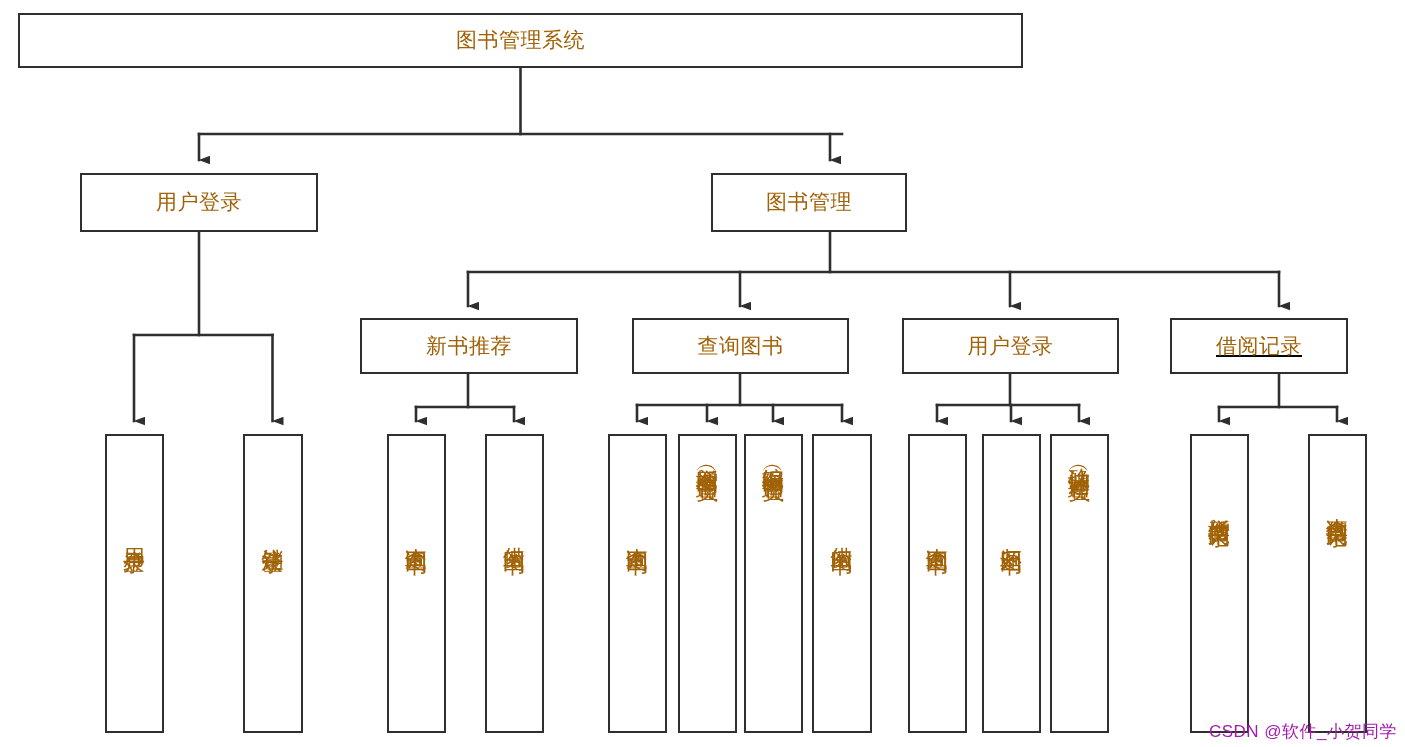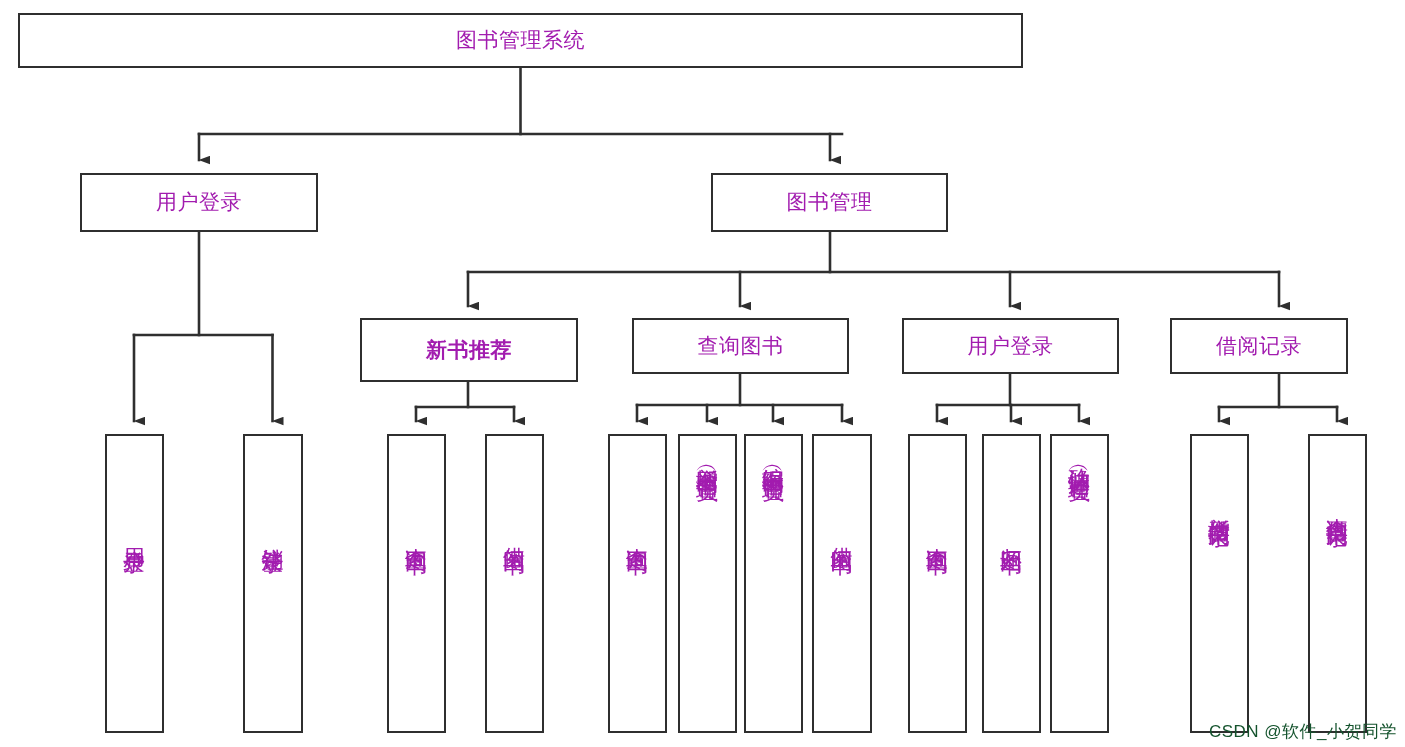--- a/index.html
+++ b/index.html
@@ -31,21 +31,21 @@
     position: absolute;
     box-sizing: border-box;
     background: #ffffff;
     border: 2px solid #2f2f2f;
     display: flex;
     align-items: center;
     justify-content: center;
     overflow: hidden;
   }
   .node .label {
-    color: #a21caf;
+    color: #a16207;
     font-size: 21px;
     line-height: 1.15;
     letter-spacing: 0.5px;
     white-space: nowrap;
     text-align: right;
   }
   .node.vertical {
     align-items: flex-start;
     justify-content: center;
     padding-top: 14px;
@@ -65,21 +65,21 @@
     margin-top: 50px;
   }
   .node.vertical.topalign .label {
     margin-top: 0px;
   }
   .watermark {
     position: absolute;
     right: 8px;
     bottom: 4px;
     font-size: 17px;
-    color: #14532d;
+    color: #a21caf;
     white-space: nowrap;
     letter-spacing: 0.5px;
   }
 </style>
 </head>
 <body>
 
 <div id="diagram-root">
 
   <svg class="edges" viewBox="0 0 1405 747">
@@ -132,34 +132,34 @@
     </g>
   </svg>
 
   <div class="node" style="left:18px; top:13px; width:1005px; height:55px;">
     <span class="label">图书管理系统</span>
   </div>
 
   <div class="node" style="left:80px; top:173px; width:238px; height:59px;">
     <span class="label">用户登录</span>
   </div>
-  <div class="node" style="left:711px; top:173px; width:237px; height:59px;">
+  <div class="node" style="left:711px; top:173px; width:196px; height:59px;">
     <span class="label">图书管理</span>
   </div>
 
-  <div class="node" style="left:360px; top:318px; width:218px; height:64px;font-weight:bold;">
+  <div class="node" style="left:360px; top:318px; width:218px; height:56px;">
     <span class="label">新书推荐</span>
   </div>
   <div class="node" style="left:632px; top:318px; width:217px; height:56px;">
     <span class="label">查询图书</span>
   </div>
   <div class="node" style="left:902px; top:318px; width:217px; height:56px;">
     <span class="label">用户登录</span>
   </div>
-  <div class="node" style="left:1170px; top:318px; width:178px; height:56px;">
+  <div class="node" style="left:1170px; top:318px; width:178px; height:56px;text-decoration:underline;">
     <span class="label">借阅记录</span>
   </div>
 
   <div class="node vertical mid" style="left:105px; top:434px; width:59px; height:299px;">
     <span class="label">用户登录</span>
   </div>
   <div class="node vertical mid" style="left:243px; top:434px; width:60px; height:299px;">
     <span class="label">注销登录</span>
   </div>
   <div class="node vertical mid" style="left:387px; top:434px; width:59px; height:299px;">

